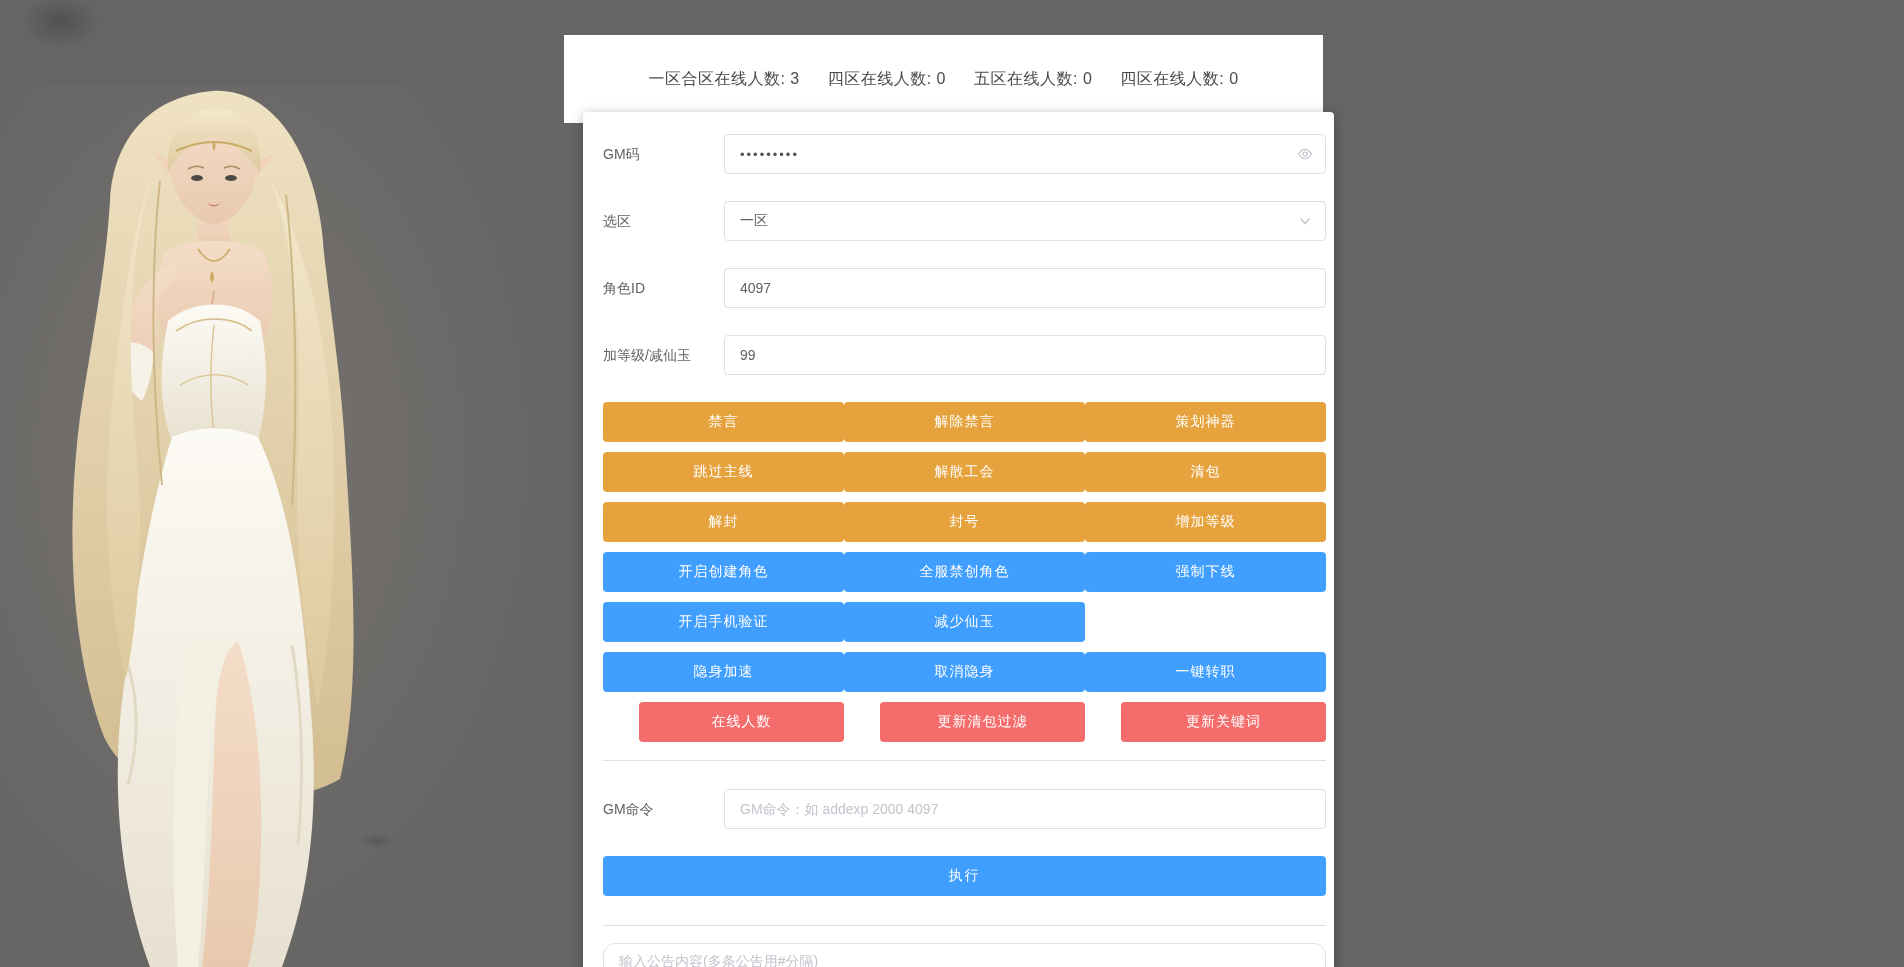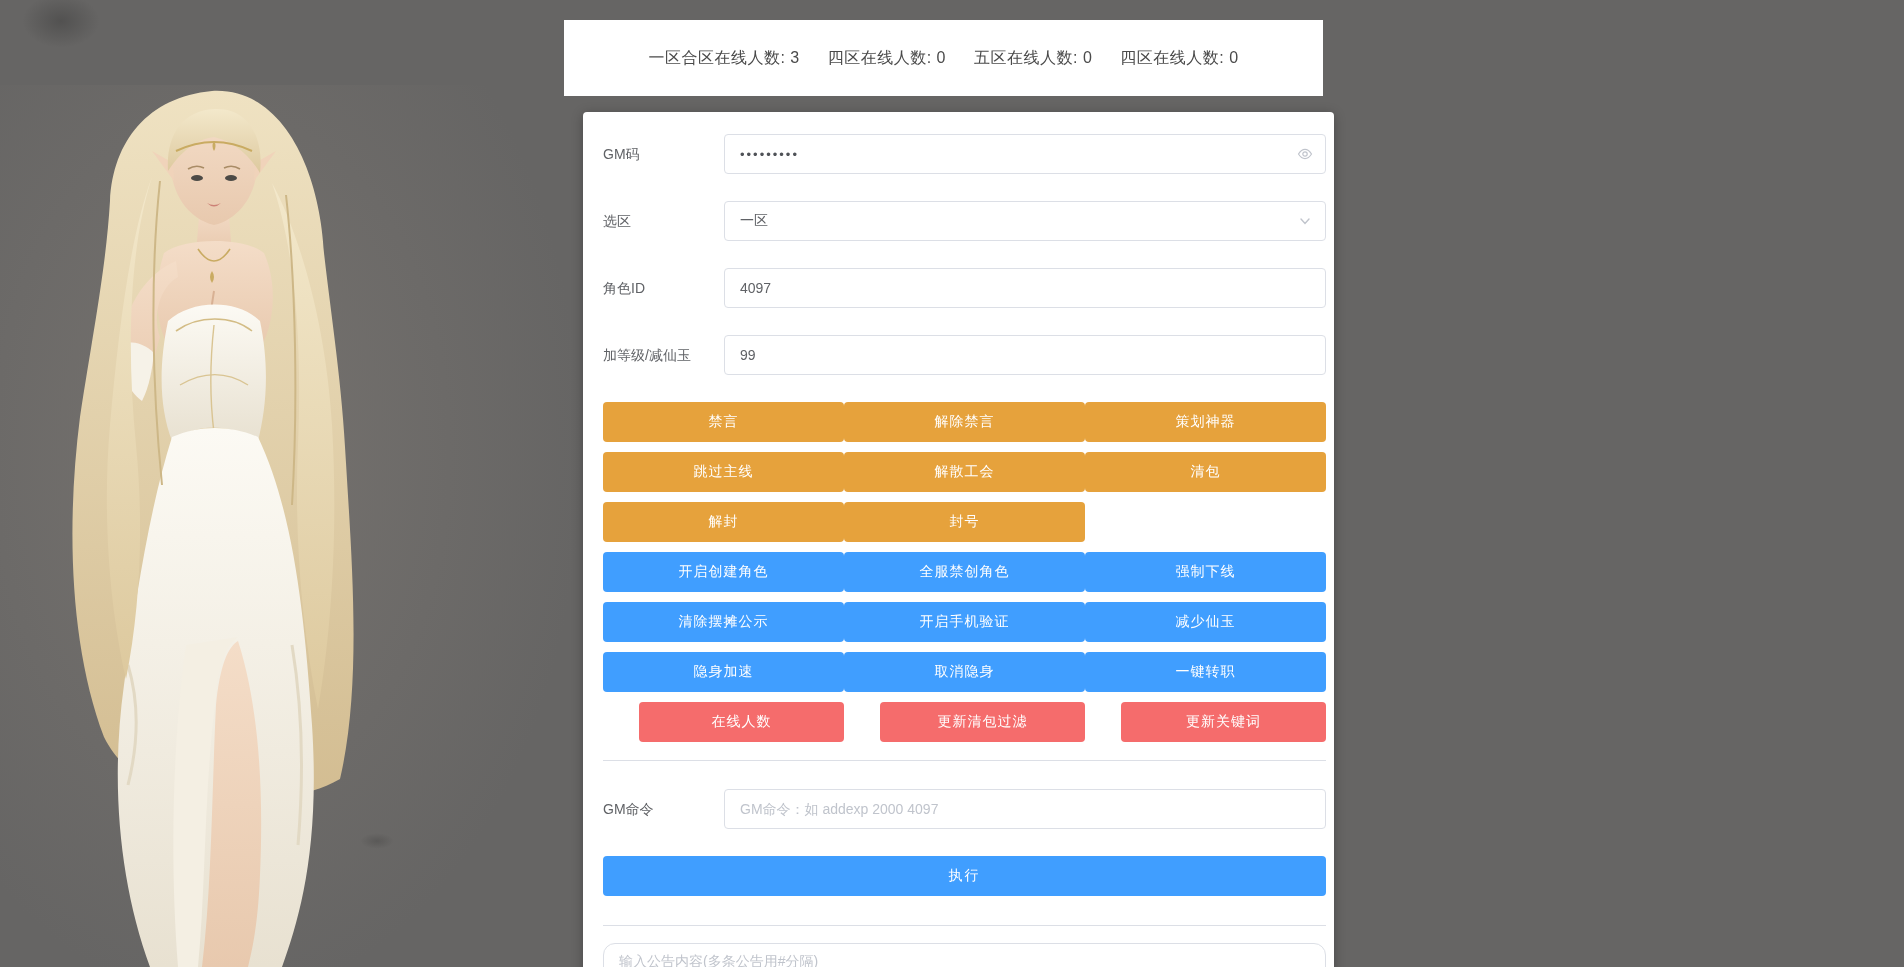--- a/index.html
+++ b/index.html
@@ -21,21 +21,21 @@
     border-radius:50%;
   }
   .smudge-bm {
     position:absolute; left:360px; top:748px; width:34px; height:16px;
     background:radial-gradient(ellipse at center, rgba(0,0,0,.14) 0%, rgba(0,0,0,0) 70%);
     border-radius:50%;
   }
 
   
   .stats-bar {
-    position:absolute; left:564px; top:20px; width:759px; height:76px;
+    position:absolute; left:564px; top:35px; width:759px; height:88px;
     background:#fff;
     display:flex; align-items:center; justify-content:center;
   }
   .stats-bar .stat {
     font-size:16px; color:#4a4a4a; margin:0 14px; letter-spacing:.5px;
   }
 
   
   .card {
     position:absolute; left:583px; top:112px; width:751px; height:920px;
@@ -255,28 +255,28 @@
     <button class="gm-btn warning">策划神器</button>
   </div>
   <div class="btn-row">
     <button class="gm-btn warning">跳过主线</button>
     <button class="gm-btn warning">解散工会</button>
     <button class="gm-btn warning">清包</button>
   </div>
   <div class="btn-row">
     <button class="gm-btn warning">解封</button>
     <button class="gm-btn warning">封号</button>
+    <button class="gm-btn warning">增加等级</button>
   </div>
   <div class="btn-row">
     <button class="gm-btn primary">开启创建角色</button>
     <button class="gm-btn primary">全服禁创角色</button>
     <button class="gm-btn primary">强制下线</button>
   </div>
   <div class="btn-row">
-    <button class="gm-btn primary">清除摆摊公示</button>
     <button class="gm-btn primary">开启手机验证</button>
     <button class="gm-btn primary">减少仙玉</button>
   </div>
   <div class="btn-row">
     <button class="gm-btn primary">隐身加速</button>
     <button class="gm-btn primary">取消隐身</button>
     <button class="gm-btn primary">一键转职</button>
   </div>
   <div class="btn-row">
     <button class="gm-btn danger">在线人数</button>

